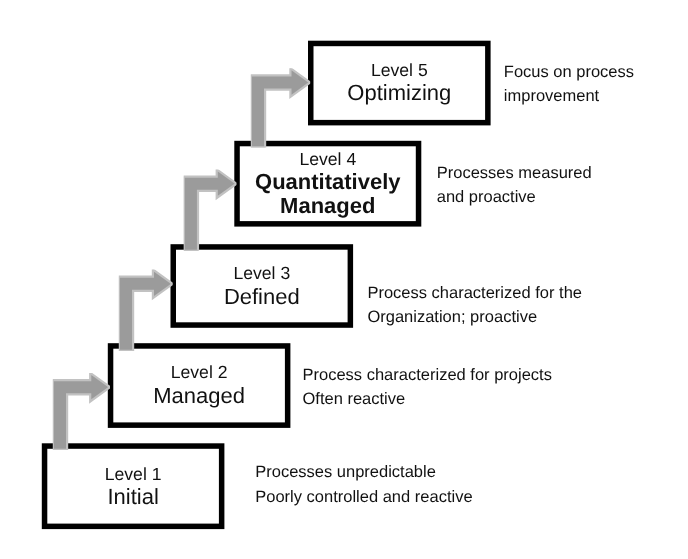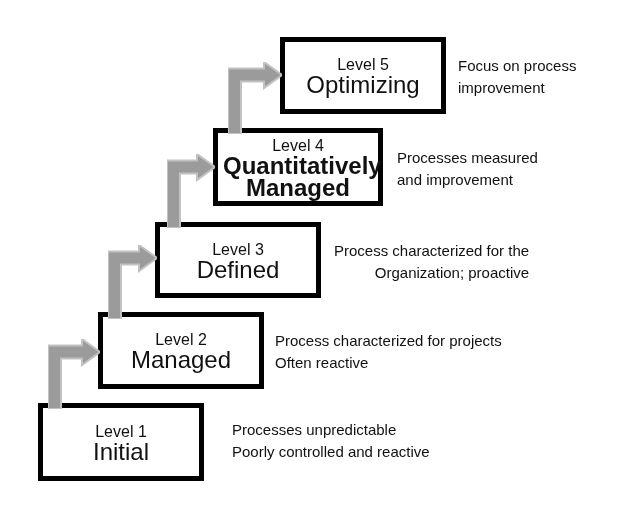--- a/index.html
+++ b/index.html
@@ -26,21 +26,21 @@
     align-items: center;
     justify-content: center;
     text-align: center;
     z-index: 1;
   }
   .level-label {
     font-size: 16px;
     line-height: 19px;
   }
   .level-name {
-    font-size: 24px;
+    font-size: 20px;
     line-height: 22px;
   }
   .caption {
     position: absolute;
     font-size: 15px;
     line-height: 22px;
     white-space: nowrap;
     z-index: 1;
   }
   .arrow {
@@ -80,28 +80,28 @@
     <div>Focus on process</div>
     <div>improvement</div>
   </div>
 
   <div class="level-box" style="left:213px; top:128px; width:170px; height:78px;">
     <div class="level-label">Level 4</div>
     <div class="level-name" style="max-width:150px;font-weight:bold;">Quantitatively Managed</div>
   </div>
   <div class="caption" style="left:397px; top:147px;">
     <div>Processes measured</div>
-    <div>and improvement</div>
+    <div>and proactive</div>
   </div>
 
   <div class="level-box" style="left:155px; top:222px; width:166px; height:76px;">
     <div class="level-label">Level 3</div>
     <div class="level-name">Defined</div>
   </div>
-  <div class="caption" style="left:334px; top:240px;text-align:right;">
+  <div class="caption" style="left:334px; top:256px;">
     <div>Process characterized for the</div>
     <div>Organization; proactive</div>
   </div>
 
   <div class="level-box" style="left:98px; top:312px; width:166px; height:77px;">
     <div class="level-label">Level 2</div>
     <div class="level-name">Managed</div>
   </div>
   <div class="caption" style="left:275px; top:330px;">
     <div>Process characterized for projects</div>

